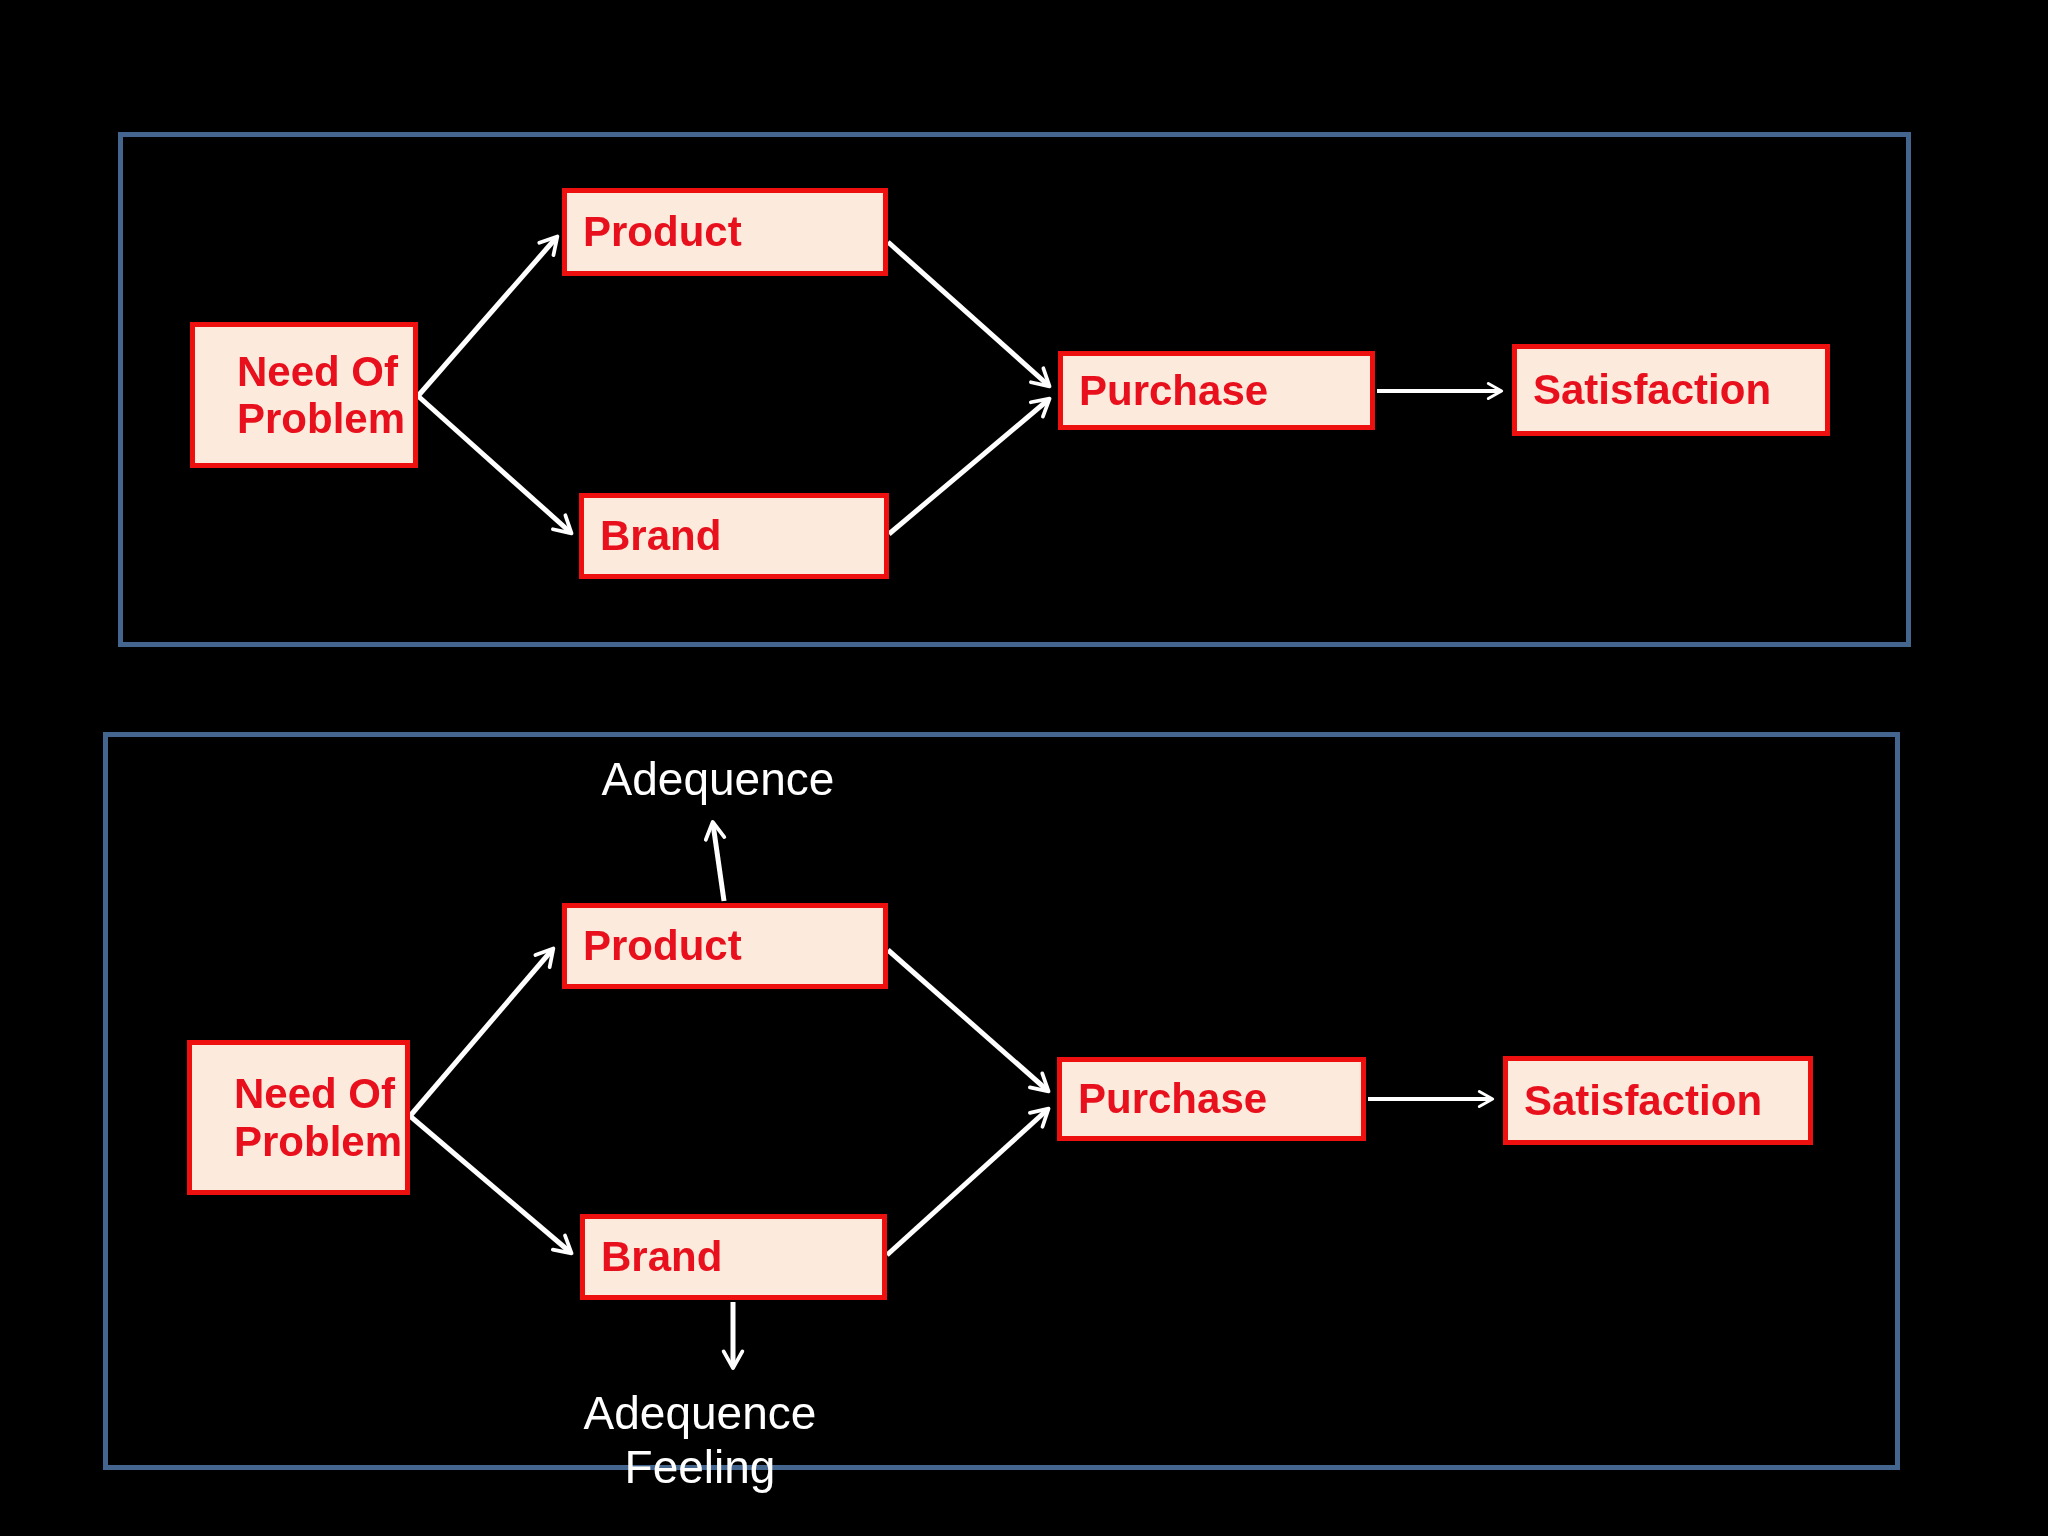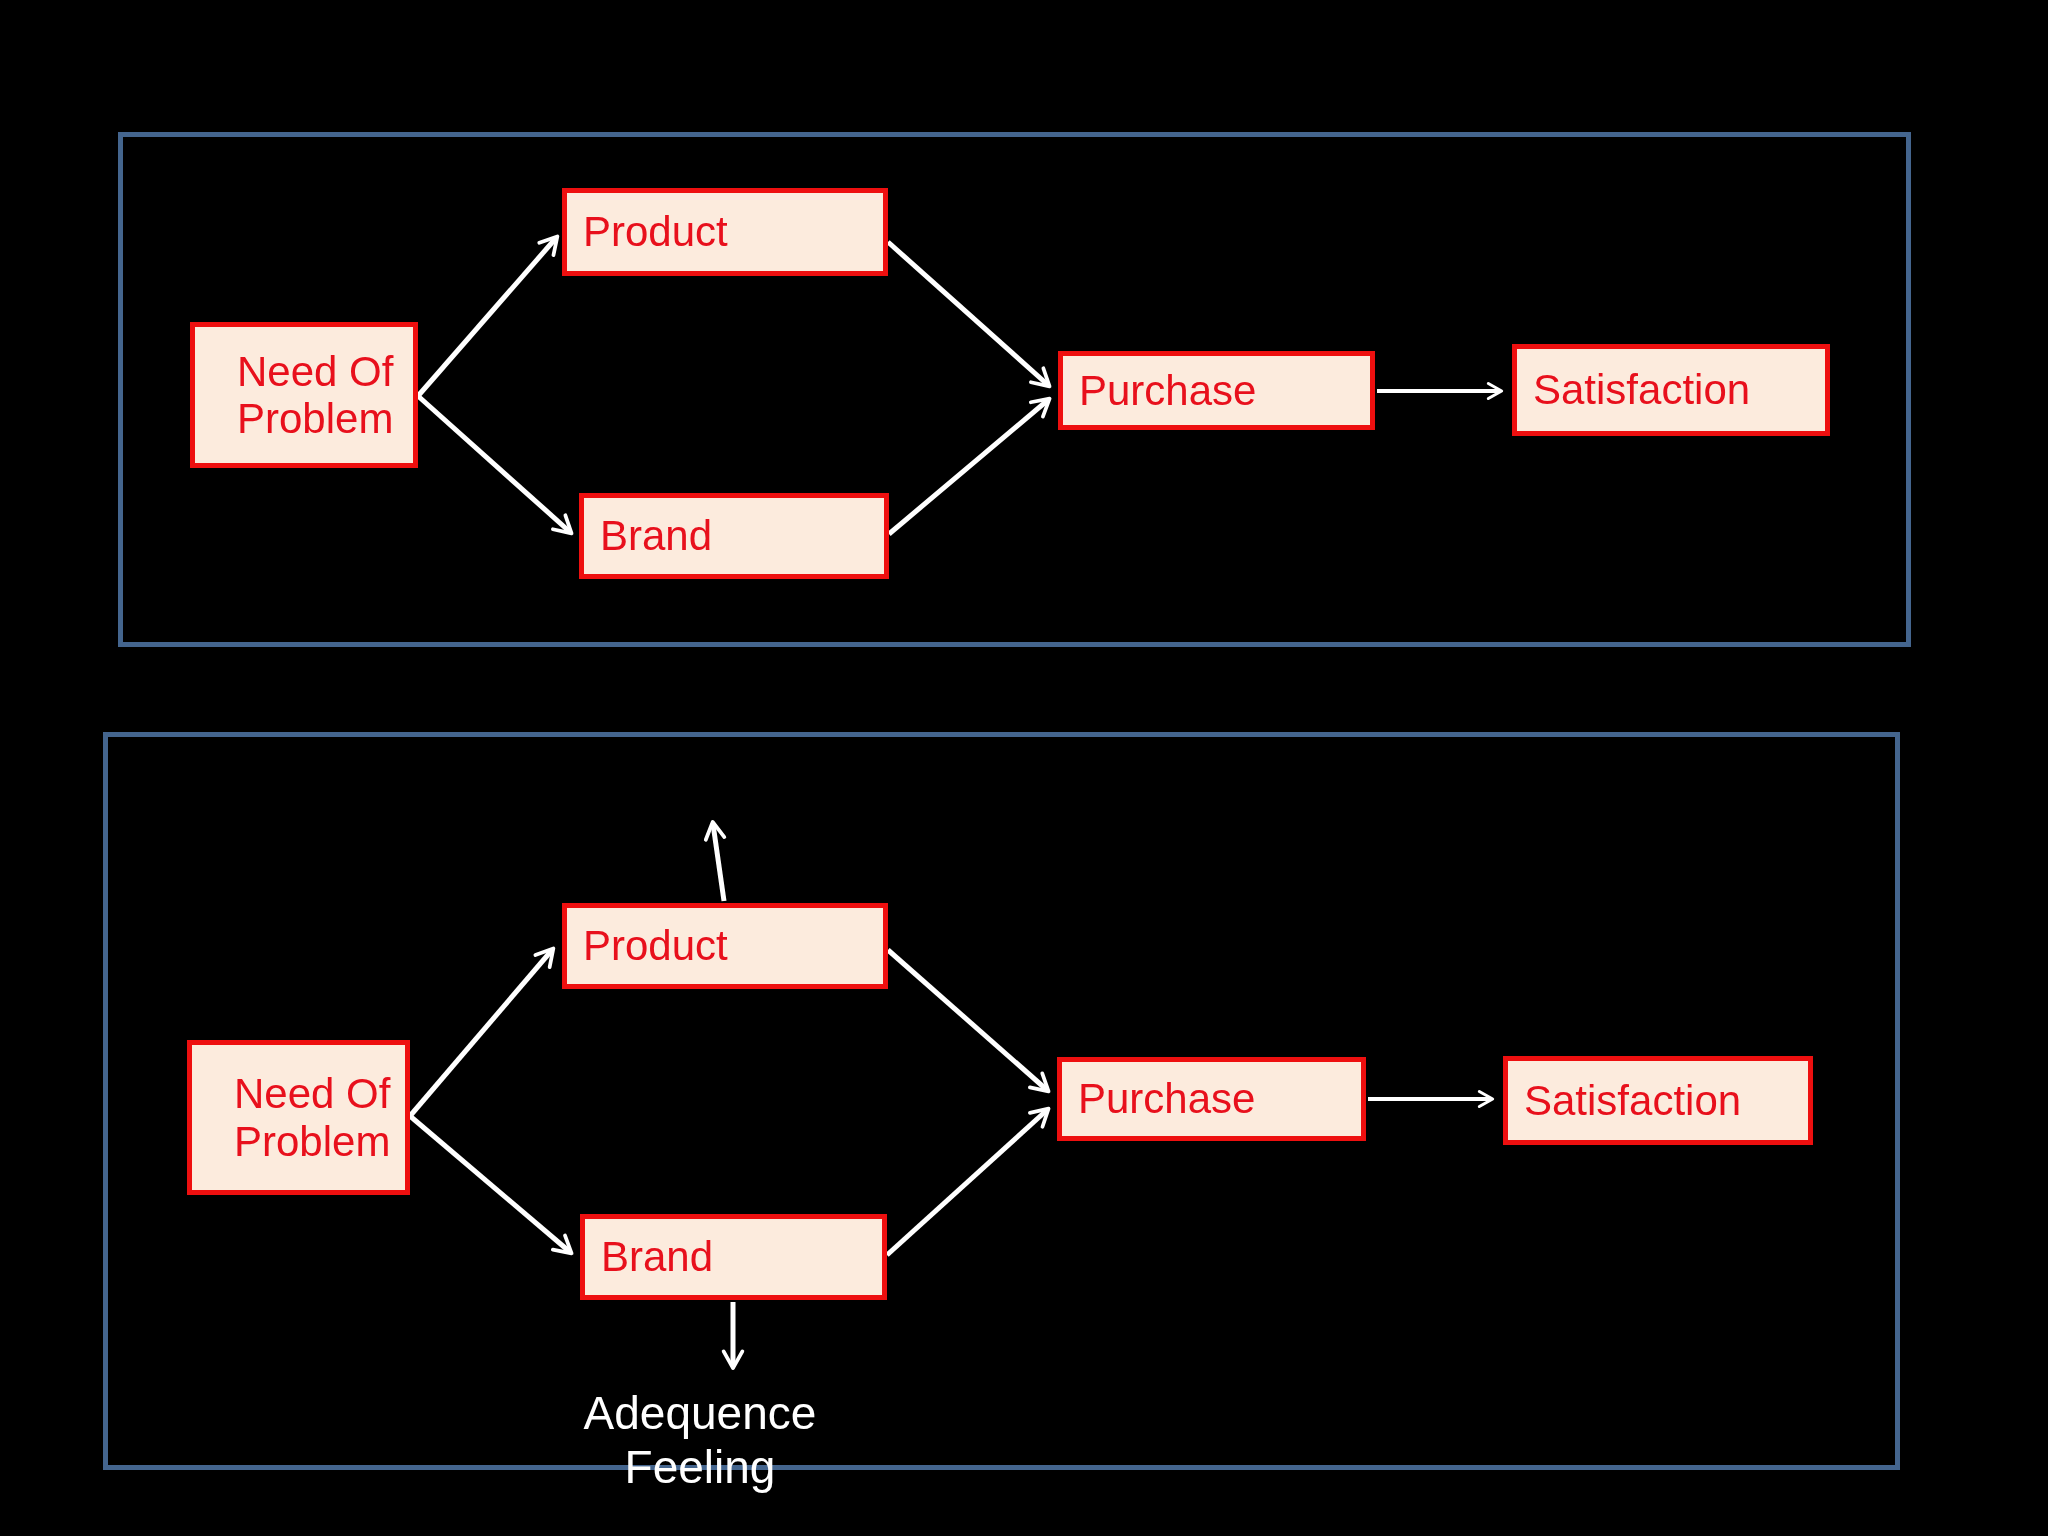--- a/index.html
+++ b/index.html
@@ -24,21 +24,21 @@
     left: 0; top: 0;
     width: 2048px; height: 1536px;
     pointer-events: none;
   }
   .node {
     position: absolute;
     box-sizing: border-box;
     background: #fcebdd;
     border: 5px solid #ee0f0f;
     color: #e8101c;
-    font-weight: normal;
+    font-weight: bold;
     font-size: 42px;
     line-height: 1.12;
     display: flex;
     align-items: center;
     padding-left: 16px;
     white-space: nowrap;
   }
   .node.wrap { white-space: normal; padding-left: 42px; }
   .n1-need         { left: 190px;  top: 322px;  width: 228px; height: 146px; }
   .n1-product      { left: 562px;  top: 188px;  width: 326px; height: 88px;  }
@@ -95,15 +95,16 @@
   <div class="node n1-brand">Brand</div>
   <div class="node n1-purchase">Purchase</div>
   <div class="node n1-satisfaction">Satisfaction</div>
 
   <div class="node wrap n2-need">Need Of Problem</div>
   <div class="node n2-product">Product</div>
   <div class="node n2-brand">Brand</div>
   <div class="node n2-purchase">Purchase</div>
   <div class="node n2-satisfaction">Satisfaction</div>
 
+  <div class="annotation adequence">Adequence</div>
   <div class="annotation pleasant">Adequence Feeling</div>
 
 </div>
 
 </body></html>

